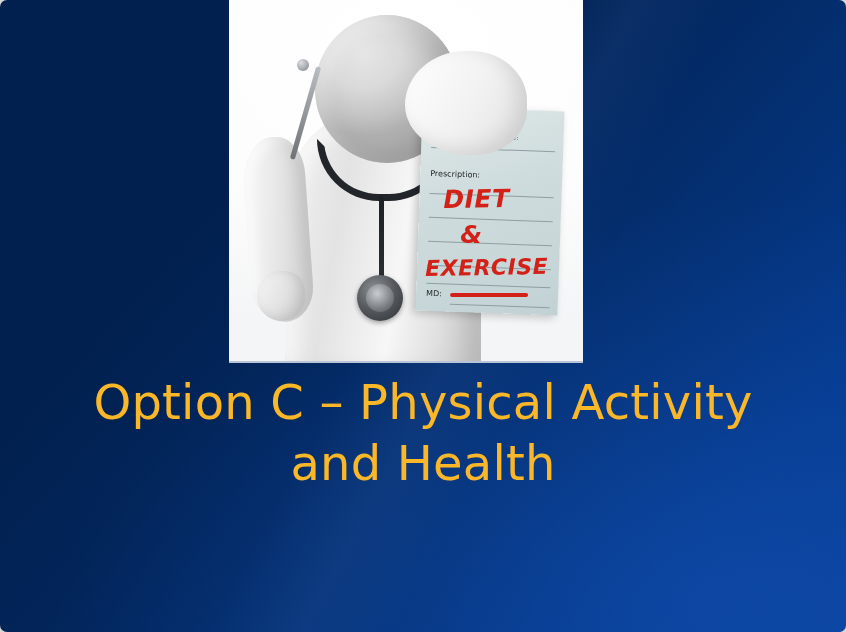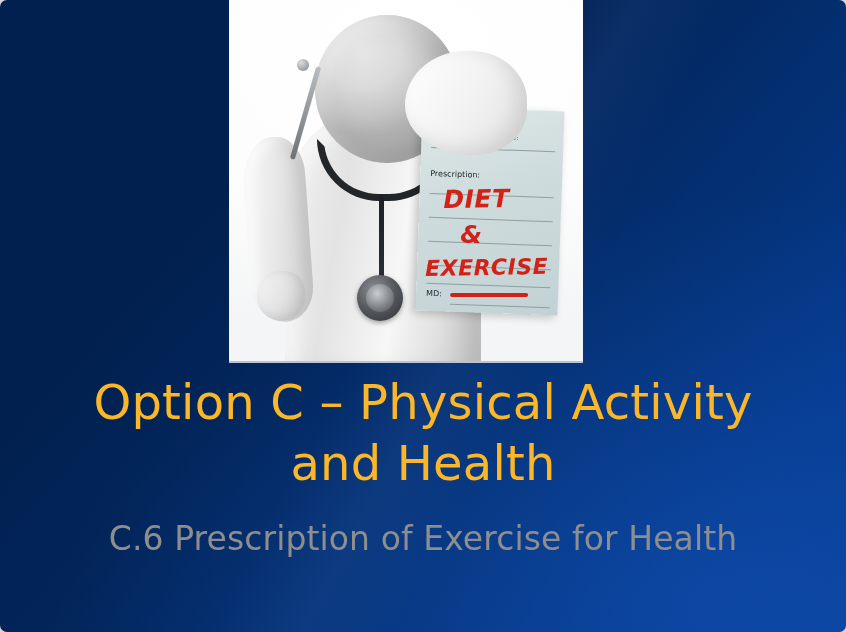--- a/index.html
+++ b/index.html
@@ -312,15 +312,14 @@
         <div class="rx-underline"></div>
         <div class="rx-glyph rx-md">MD:</div>
       </div>
 
       <div class="rx-shoulder"></div>
     </div>
   </div>
 
   <div class="text-block">
     <h1 class="slide-title">Option C – Physical Activity and Health</h1>
-    <p class="slide-subtitle">C.6 Prescription of Exercise for Health</p>
   </div>
 </div>
 
 </body></html>

